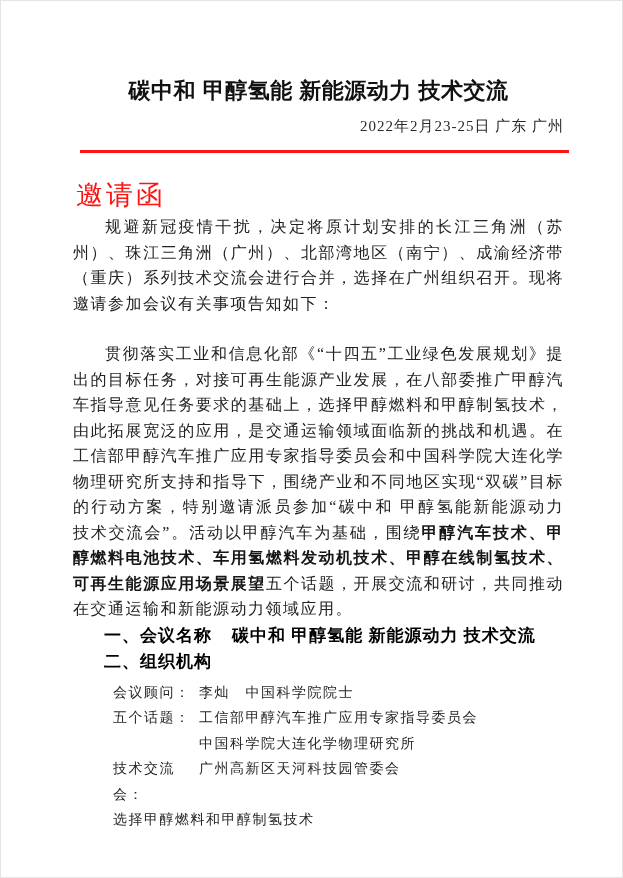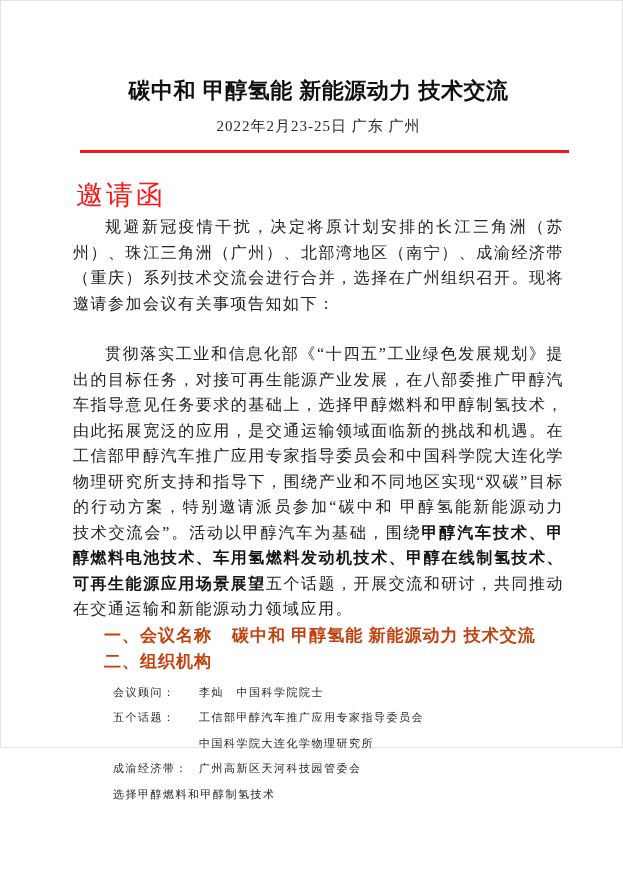--- a/index.html
+++ b/index.html
@@ -4,41 +4,41 @@
 <style>
   :root{
     --accent:#fb1616;
     --ink:#222222;
     --page-border:#e4e4e4;
   }
   *{box-sizing:border-box;}
   html,body{margin:0;padding:0;background:#ffffff;}
   body{width:623px;height:878px;overflow:hidden;}
   .page{
-    width:623px;height:748px;
+    width:623px;height:878px;
     background:#ffffff;
     border:1px solid var(--page-border);
     padding:77px 58px 0 72px;
     font-family:"Liberation Serif","DejaVu Serif",serif;
     color:var(--ink);
   }
   .doc-title{
     font-family:"Liberation Sans","DejaVu Sans",sans-serif;
     font-weight:bold;
     font-size:22px;line-height:26px;
     letter-spacing:0.5px;
     text-align:center;
     color:#111;
     white-space:nowrap;
   }
   .doc-date{
     margin-top:13px;
     font-size:15px;line-height:19px;
     letter-spacing:1px;
-    text-align:center;
+    text-align:right;
     color:#2a2a2a;
   }
   .rule{
     margin:14px 0 0 7px;
     width:489px;height:3px;
     background:var(--accent);
   }
   .letter-heading{
     margin-top:27px;
     font-family:"Liberation Sans","DejaVu Sans",sans-serif;
@@ -55,33 +55,33 @@
     text-align:justify;
     text-indent:2em;
     color:var(--ink);
   }
   .body-para.p2{margin-top:4px;}
   .body-para b{font-weight:bold;color:#161616;}
   .sec-h{
     margin:2px 0 0 31px;
     font-size:17px;line-height:24px;
     font-weight:bold;
-    color:#c2410c;
+    color:#000000;
     letter-spacing:1px;
     white-space:nowrap;
   }
   .sec-h .sec-label{
     font-family:"Liberation Sans","DejaVu Sans",sans-serif;
   }
   .sec-h .sec-value{margin-left:20px;}
   .org-list{margin:6px 0 0 40px;}
   .org-row{
     display:flex;
     align-items:flex-start;
-    font-size:11px;line-height:25.5px;
+    font-size:14px;line-height:25.5px;
     letter-spacing:1.5px;
     color:#262626;
   }
   .org-label{flex:0 0 auto;width:86px;}
   .org-value{flex:1 1 auto;}
 </style>
 </head>
 <body>
 
 <div class="page">
@@ -115,21 +115,21 @@
 
     <div class="org-row">
       <span class="org-label">五个话题：</span>
       <span class="org-value">
         <span style="display:block">工信部甲醇汽车推广应用专家指导委员会</span>
         <span style="display:block">中国科学院大连化学物理研究所</span>
       </span>
     </div>
 
     <div class="org-row">
-      <span class="org-label">成渝经济带：</span>
+      <span class="org-label">技术交流会：</span>
       <span class="org-value">广州高新区天河科技园管委会</span>
     </div>
 
     <div class="org-row">
       <span class="org-value">选择甲醇燃料和甲醇制氢技术</span>
     </div>
 
   </div>
 </div>
 

